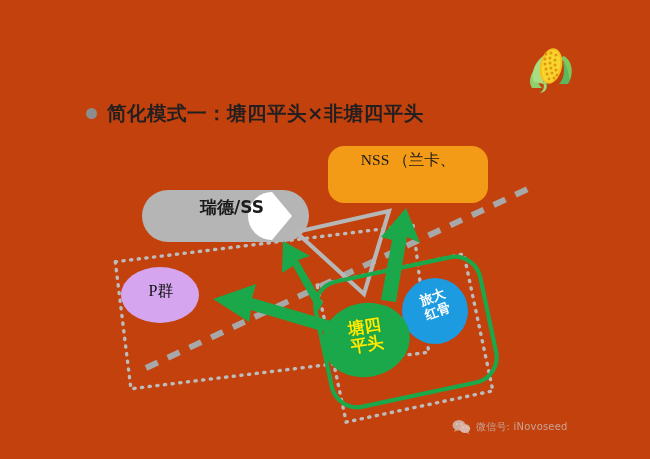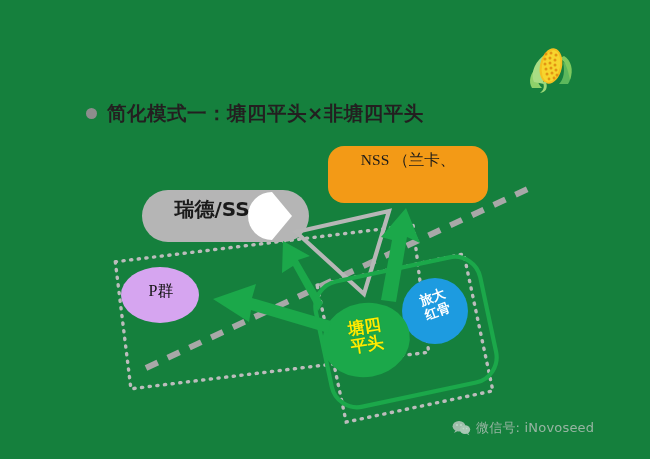--- a/index.html
+++ b/index.html
@@ -1,21 +1,21 @@
 <!DOCTYPE html>
 <html><head>
 <meta charset="utf-8">
 <style>
   html,body{margin:0;padding:0;background:#ffffff;}
   body{
     width:650px;height:459px;position:relative;overflow:hidden;
     font-family:"Liberation Sans","DejaVu Sans",sans-serif;
     background:#ffffff;
   }
-  #slide{position:absolute;inset:0;width:650px;height:459px;background:#15803d;}
+  #slide{position:absolute;inset:0;width:650px;height:459px;background:#c2410c;}
 
   
   .title-row{position:absolute;left:86px;top:100px;display:flex;align-items:center;gap:10px;}
   .title-bullet{width:11px;height:11px;border-radius:50%;background:#8d8d8d;display:block;flex:0 0 auto;}
   .title-text{
     font-family:"DejaVu Sans","Liberation Sans",sans-serif;
     font-size:19.5px;font-weight:bold;color:#231f20;letter-spacing:.5px;white-space:nowrap;
   }
 
   
@@ -28,21 +28,21 @@
   .lbl{position:absolute;text-align:center;pointer-events:none;}
 
   .lbl-nss{
     left:332px;top:150px;width:152px;
     font-family:"Liberation Serif","DejaVu Serif",serif;
     font-size:15.5px;color:#1a1a1a;line-height:1.35;font-weight:400;
   }
   .lbl-ruide{
     left:160px;top:196px;width:104px;
     font-family:"DejaVu Sans","Liberation Sans",sans-serif;
-    font-size:20px;color:#1a1a1a;font-weight:bold;
+    font-size:17px;color:#1a1a1a;font-weight:bold;text-align:right;
   }
   .lbl-pqun{
     left:122px;top:281px;width:78px;
     font-family:"Liberation Serif","DejaVu Serif",serif;
     font-size:16px;color:#111;font-weight:normal;
   }
   .lbl-tang{
     left:330px;top:318px;width:72px;
     font-family:"DejaVu Sans","Liberation Sans",sans-serif;
     font-size:16.5px;font-weight:bold;color:#ffec00;line-height:1.12;
@@ -55,21 +55,21 @@
     font-size:13px;font-weight:bold;color:#ffffff;line-height:1.18;
     transform:rotate(-20deg);transform-origin:50% 50%;
   }
 
   
   .watermark{
     position:absolute;left:452px;top:419px;display:flex;align-items:center;gap:5px;opacity:.72;
   }
   .wm-text{
     font-family:"DejaVu Sans","Liberation Sans",sans-serif;
-    font-size:13px;color:#c9c9c9;white-space:nowrap;letter-spacing:.2px;
+    font-size:10px;color:#c9c9c9;white-space:nowrap;letter-spacing:.2px;
   }
 </style>
 </head>
 <body>
 
 <div id="slide">
 
   <div class="title-row">
     <span class="title-bullet"></span>
     <span class="title-text">简化模式一：塘四平头×非塘四平头</span>

